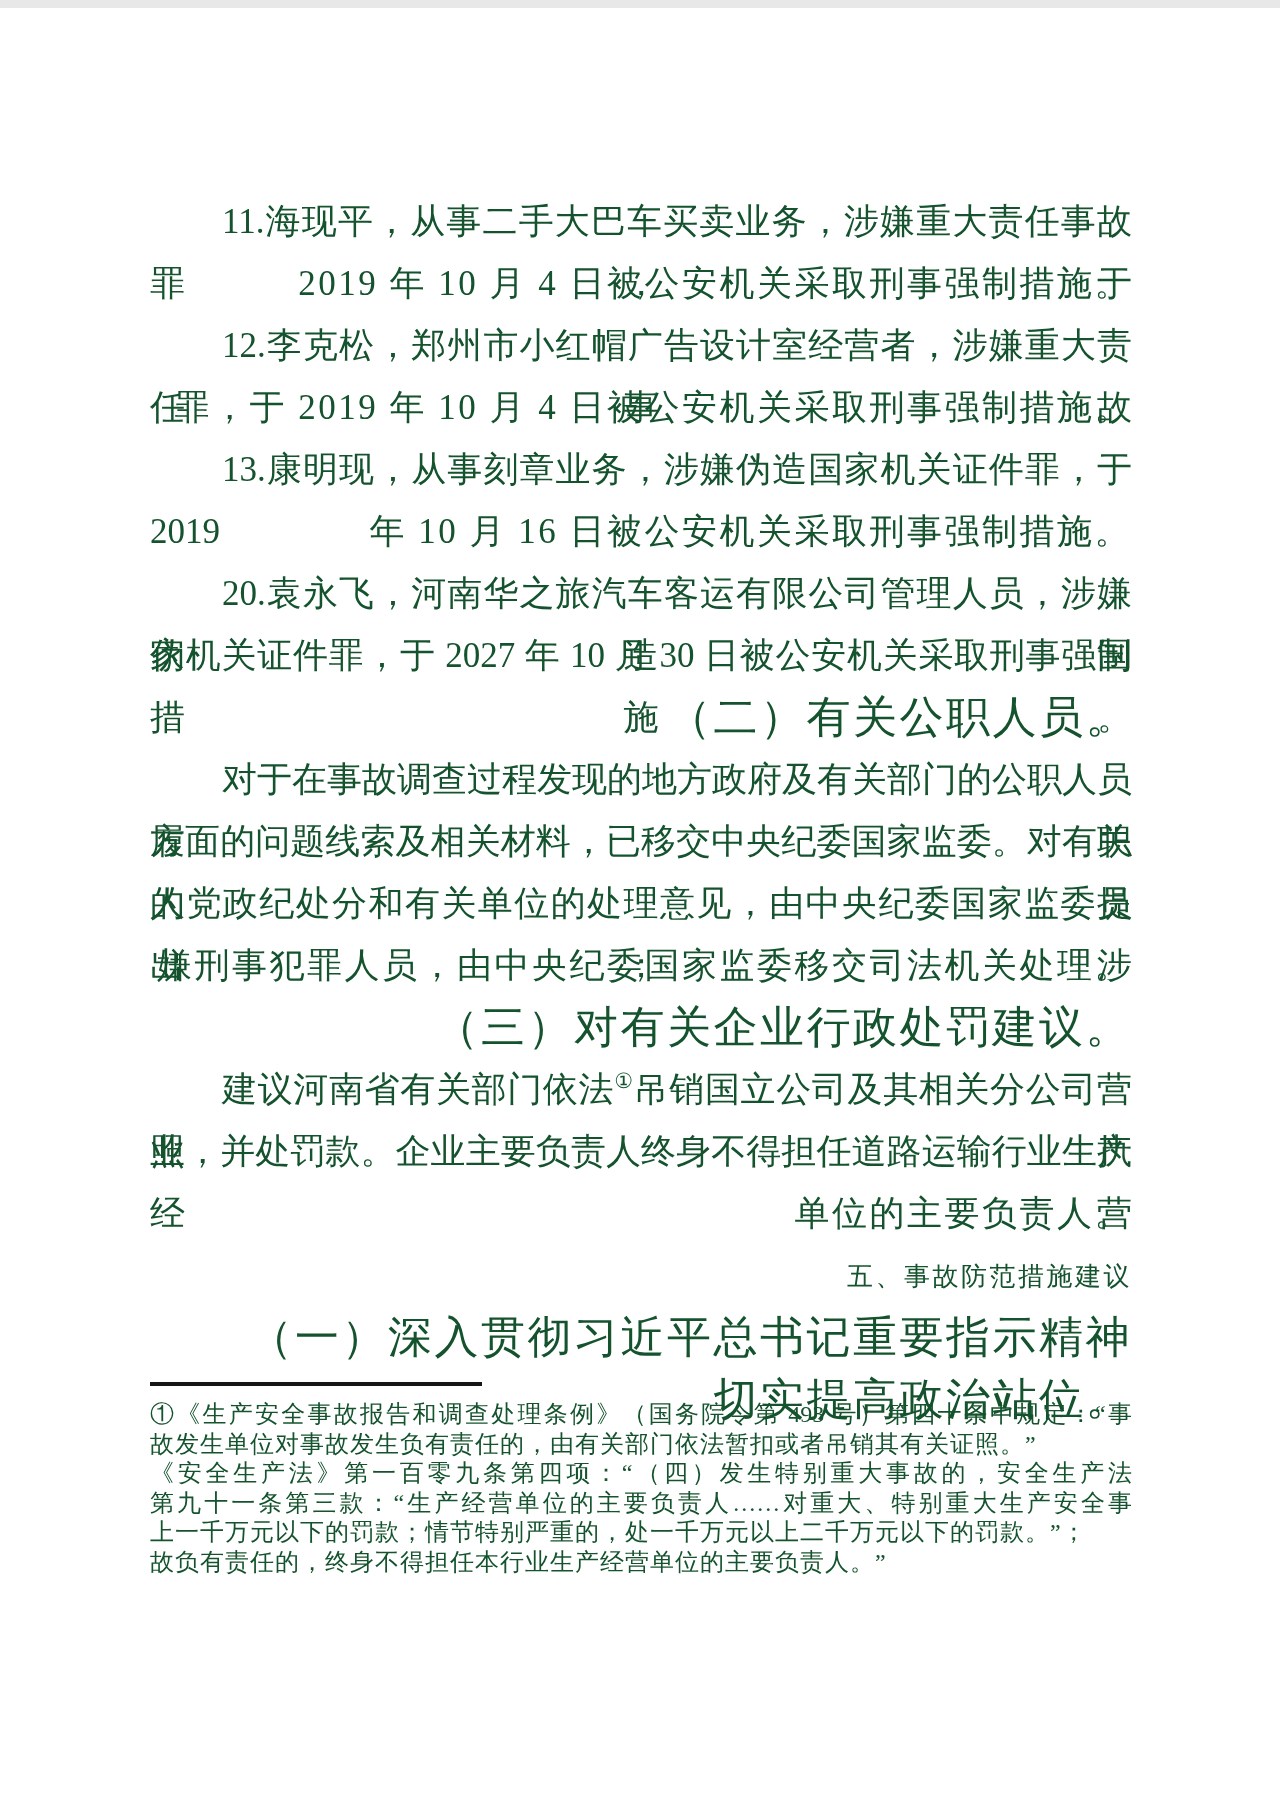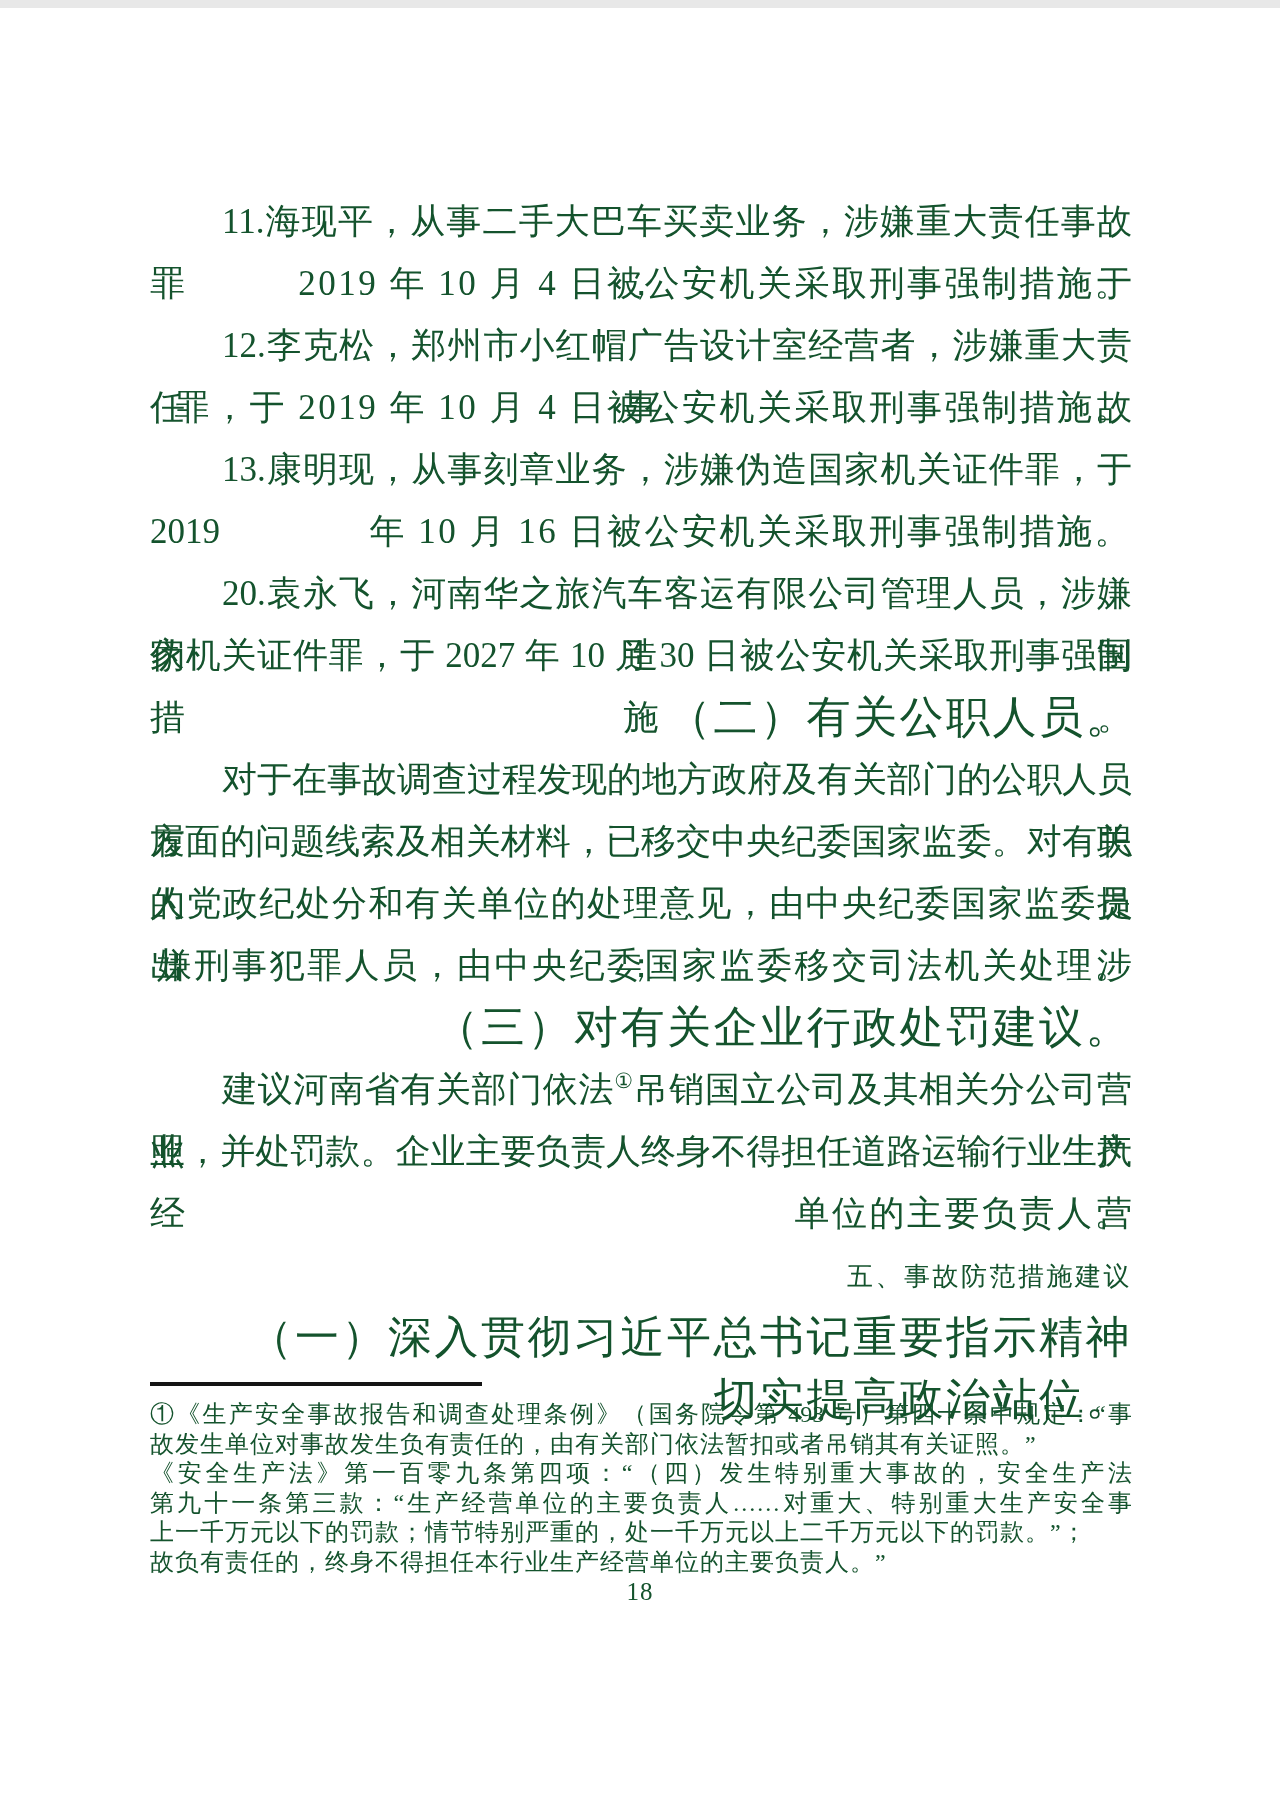--- a/index.html
+++ b/index.html
@@ -106,14 +106,13 @@
     </div>
   <div class="footnote-separator"></div>
   <div class="footnote">
       <div class="fline j">①《生产安全事故报告和调查处理条例》（国务院令第 493 号）第四十条中规定：“事</div>
       <div class="fline">故发生单位对事故发生负有责任的，由有关部门依法暂扣或者吊销其有关证照。”</div>
       <div class="fline j">《安全生产法》第一百零九条第四项：“（四）发生特别重大事故的，安全生产法</div>
       <div class="fline j">第九十一条第三款：“生产经营单位的主要负责人……对重大、特别重大生产安全事</div>
       <div class="fline">上一千万元以下的罚款；情节特别严重的，处一千万元以上二千万元以下的罚款。”；</div>
       <div class="fline">故负有责任的，终身不得担任本行业生产经营单位的主要负责人。”</div>
     </div>
-  <div class="page-number">18</div>
 </div>
 
 </body></html>

